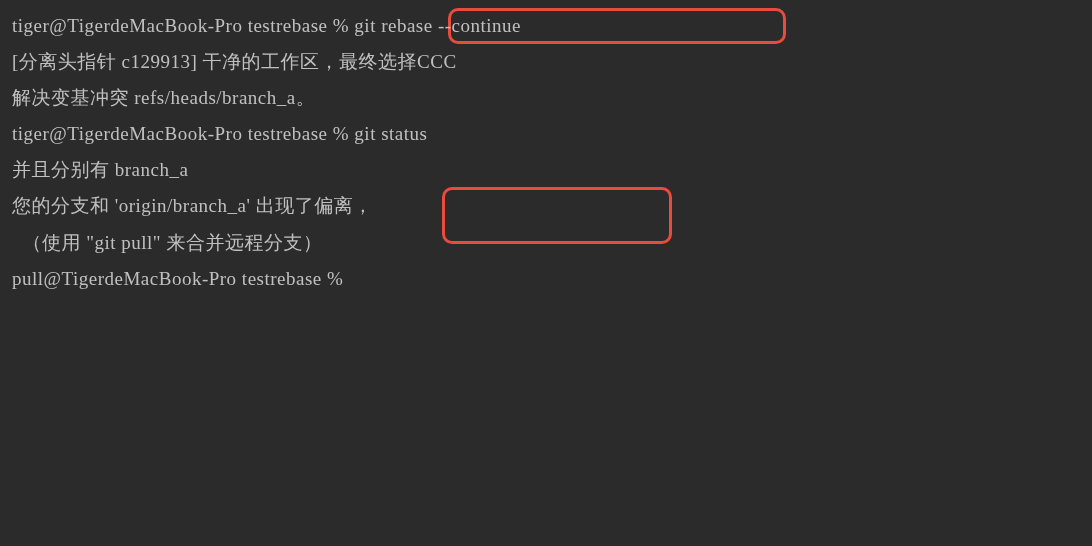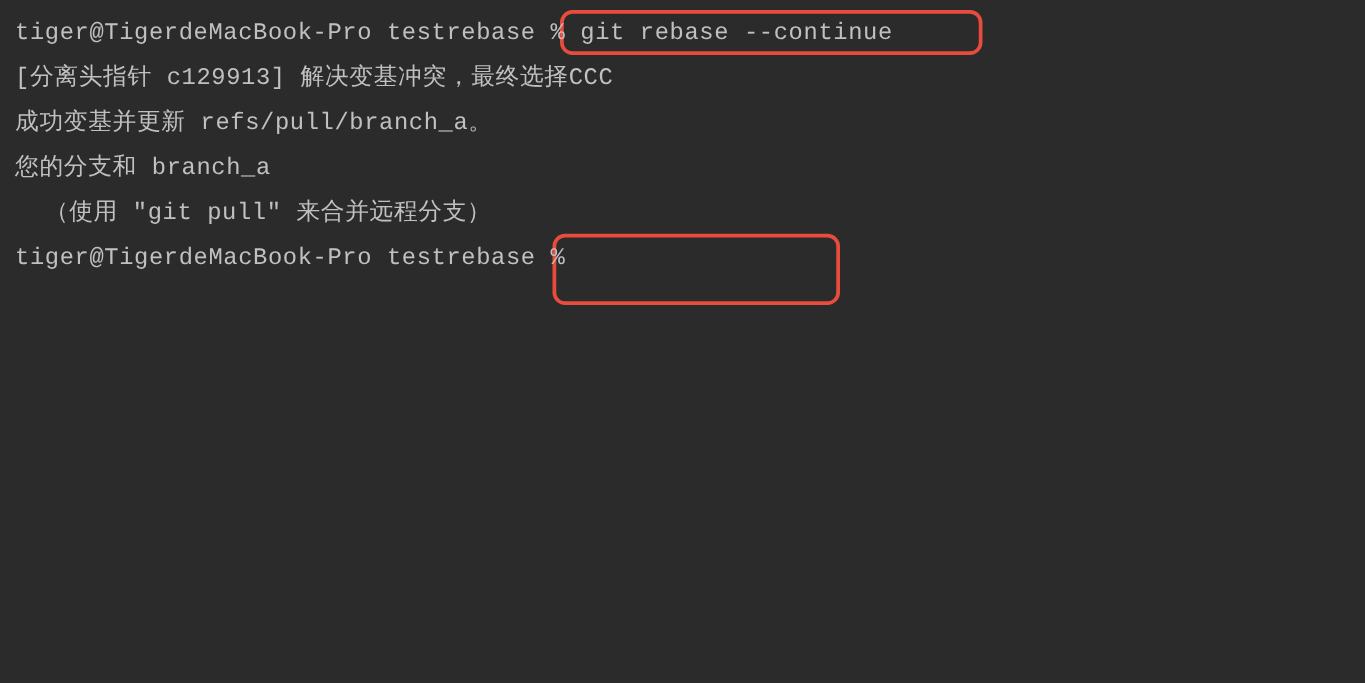--- a/index.html
+++ b/index.html
@@ -1,18 +1,19 @@
 <!DOCTYPE html>
 <html><head>
   <meta charset="utf-8">
   <style>
     * {
       margin: 0;
       padding: 0;
       box-sizing: border-box;
+      font-family: Liberation Serif, serif;
     }
     body {
       background-color: #2b2b2b;
       color: #c0c0c0;
       font-family: 'Menlo', 'Monaco', 'Courier New', monospace;
       font-size: 19px;
       line-height: 1.9;
       padding: 8px 12px;
       width: 1092px;
       height: 546px;
@@ -46,19 +47,21 @@
     }
   </style>
 </head>
 <body>
 
 <div class="terminal-container">
   <div class="highlight-box box1"></div>
   <div class="highlight-box box2"></div>
 
   <div class="terminal-line">tiger@TigerdeMacBook-Pro testrebase % git rebase --continue</div>
-  <div class="terminal-line">[分离头指针 c129913] 解决变基冲突，最终选择CCC</div>
-  <div class="terminal-line">成功变基并更新 refs/pull/branch_a。</div>
-  <div class="terminal-line">您的分支和 branch_a</div>
+  <div class="terminal-line">[分离头指针 c129913] 干净的工作区，最终选择CCC</div>
+  <div class="terminal-line">解决变基冲突 refs/heads/branch_a。</div>
+  <div class="terminal-line">tiger@TigerdeMacBook-Pro testrebase % git status</div>
+  <div class="terminal-line">并且分别有 branch_a</div>
+  <div class="terminal-line">您的分支和 'origin/branch_a' 出现了偏离，</div>
   <div class="terminal-line">  （使用 "git pull" 来合并远程分支）</div>
   <div class="terminal-line"></div>
-  <div class="terminal-line">tiger@TigerdeMacBook-Pro testrebase % </div>
+  <div class="terminal-line">pull@TigerdeMacBook-Pro testrebase % </div>
 </div>
 
 </body></html>

